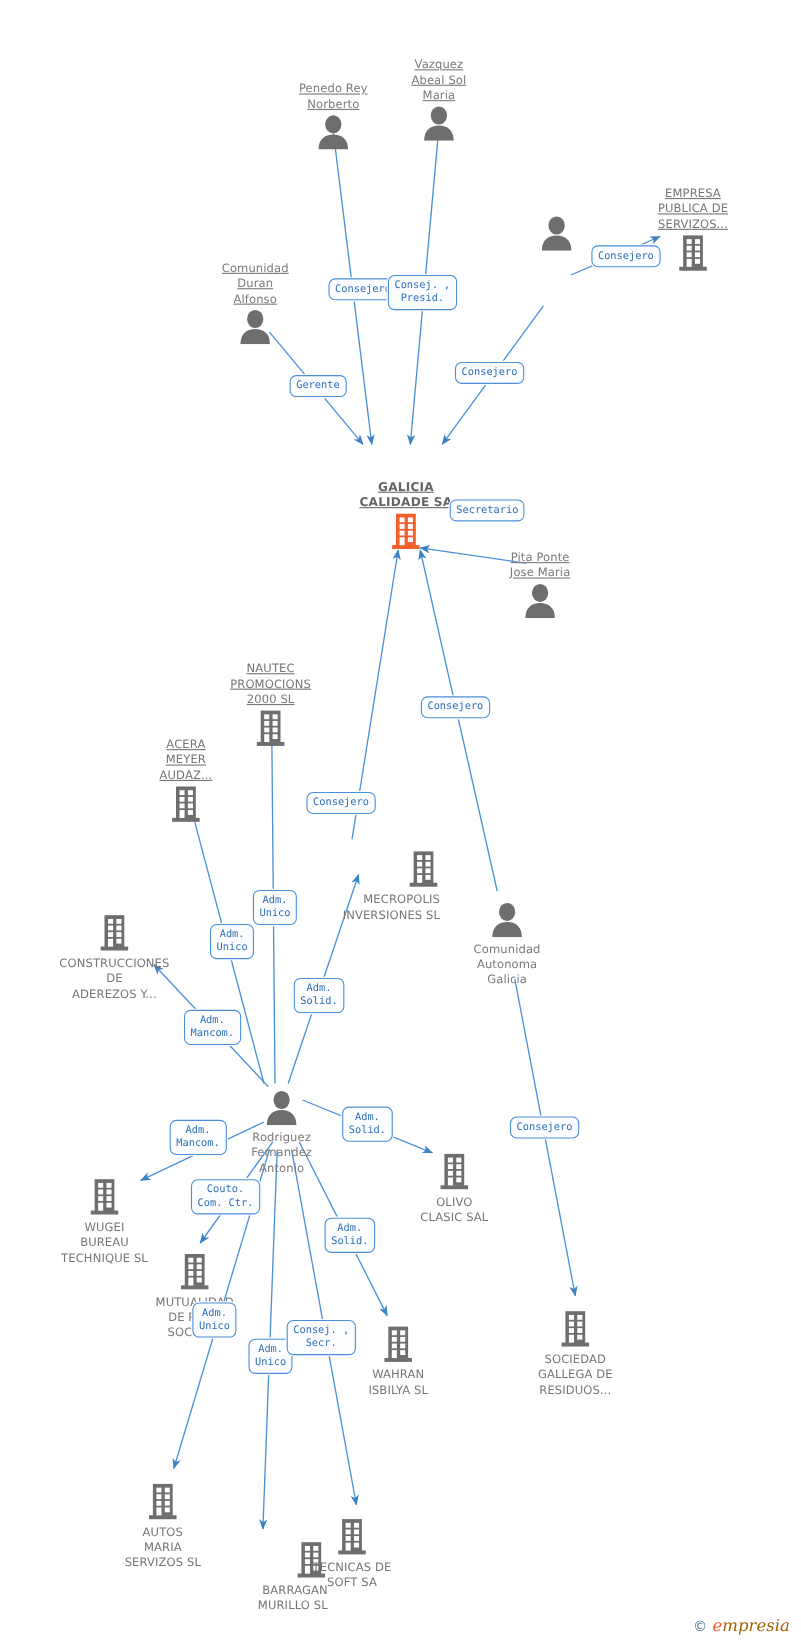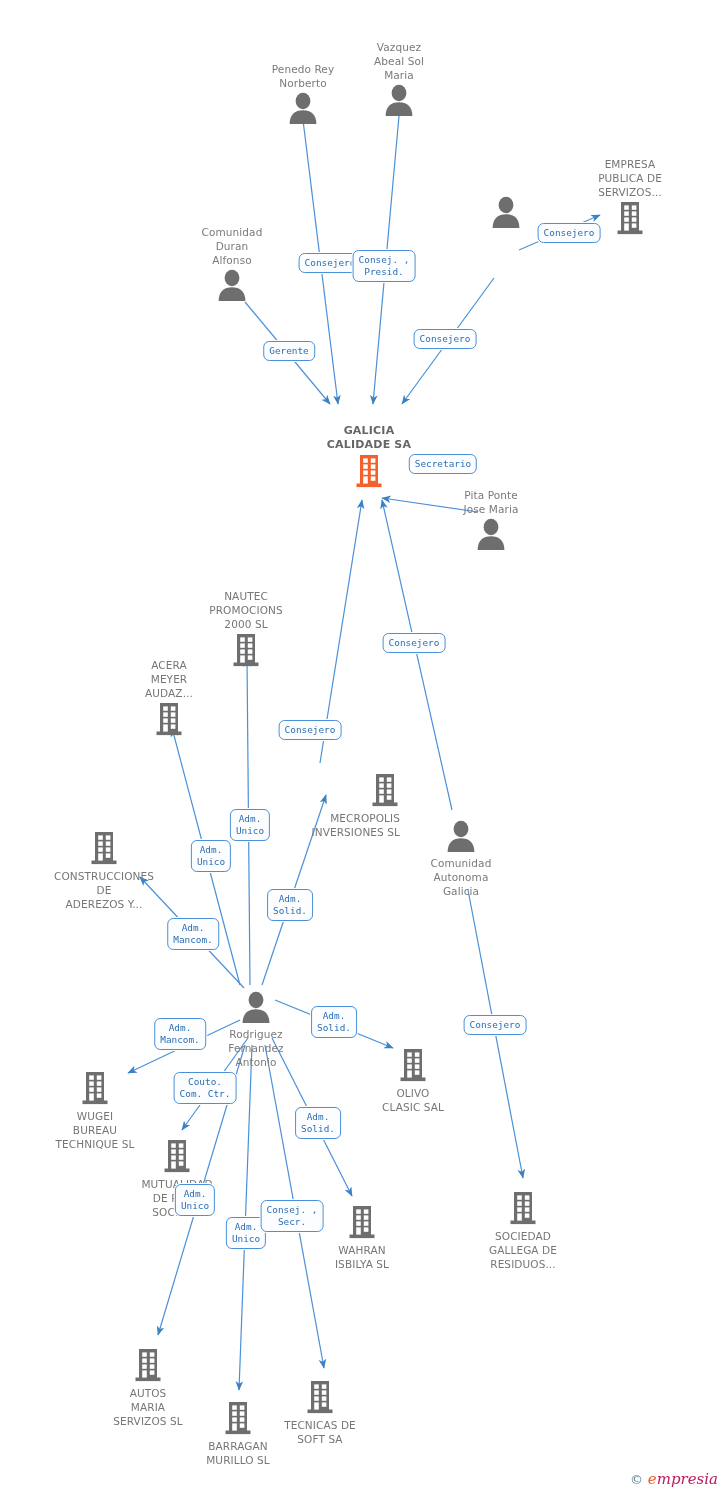--- a/index.html
+++ b/index.html
@@ -32,21 +32,21 @@
   }
   .node.company .lbl { color: #767676; }
   .node.focus .lbl {
     color: #666666;
     font-weight: bold;
     font-size: 11px;
     letter-spacing: 0.2px;
   }
   .node .ico { display: block; margin: 2px auto 0; }
   .node.below .ico { margin-top: 3px; }
-  .node.above .lbl { margin-top: 8px; }
+  .node.above .lbl { margin-top: 20px; text-decoration: underline; }
 
   .tag {
     position: absolute;
     transform: translate(-50%, -50%);
     background: #fbfdff;
     border: 1.3px solid #4a90d9;
     border-radius: 6px;
     color: #2f6fb5;
     font-family: "DejaVu Sans Mono", "Liberation Mono", monospace;
     font-size: 9.4px;
@@ -60,21 +60,21 @@
   #watermark {
     position: absolute;
     right: 10px;
     bottom: 12px;
     font-size: 15px;
     line-height: 16px;
     white-space: nowrap;
   }
   #watermark .c { color: #4f7f8f; font-size: 13px; }
   #watermark .e { color: #ef5b28; font-style: italic; font-family: "DejaVu Serif", serif; }
-  #watermark .rest { color: #be185d; font-style: italic; font-family: "DejaVu Serif", serif; }
+  #watermark .rest { color: #a16207; font-style: italic; font-family: "DejaVu Serif", serif; }
 </style>
 </head>
 <body>
 
 <div id="canvas">
   <svg id="edges" xmlns="http://www.w3.org/2000/svg">
     <defs>
       <marker id="arrow" markerWidth="9" markerHeight="9" refX="7.4" refY="3.2" orient="auto" markerUnits="strokeWidth">
         <path d="M0,0 L8,3.2 L0,6.4 L2.2,3.2 z" fill="#3b82c4"></path>
       </marker>
@@ -355,21 +355,21 @@
             <rect x="16.8" y="10.4" width="4.6" height="4.4" fill="#ffffff"></rect>
             <rect x="9.2" y="16.4" width="4.6" height="4.4" fill="#ffffff"></rect>
             <rect x="16.8" y="16.4" width="4.6" height="4.4" fill="#ffffff"></rect>
             <rect x="9.2" y="22.4" width="4.6" height="7.2" fill="#ffffff"></rect>
             <rect x="16.8" y="22.4" width="4.6" height="4.4" fill="#ffffff"></rect>
           </svg></div>
         <div class="lbl">AUTOS
 MARIA
 SERVIZOS SL</div>
       </div>
-      <div class="node company below" style="left: 238px; top: 1398px;">
+      <div class="node company below" style="left: 238px; top: 1398px; text-align: right;">
         <div class="ico"><svg width="30" height="34" viewBox="0 0 30 34">
             <rect x="6" y="1" width="18" height="29" fill="#6e6e6e"></rect>
             <rect x="2.5" y="29.5" width="25" height="3.6" fill="#6e6e6e"></rect>
             <rect x="9.2" y="4.4" width="4.6" height="4.4" fill="#ffffff"></rect>
             <rect x="16.8" y="4.4" width="4.6" height="4.4" fill="#ffffff"></rect>
             <rect x="9.2" y="10.4" width="4.6" height="4.4" fill="#ffffff"></rect>
             <rect x="16.8" y="10.4" width="4.6" height="4.4" fill="#ffffff"></rect>
             <rect x="9.2" y="16.4" width="4.6" height="4.4" fill="#ffffff"></rect>
             <rect x="16.8" y="16.4" width="4.6" height="4.4" fill="#ffffff"></rect>
             <rect x="9.2" y="22.4" width="4.6" height="7.2" fill="#ffffff"></rect>

